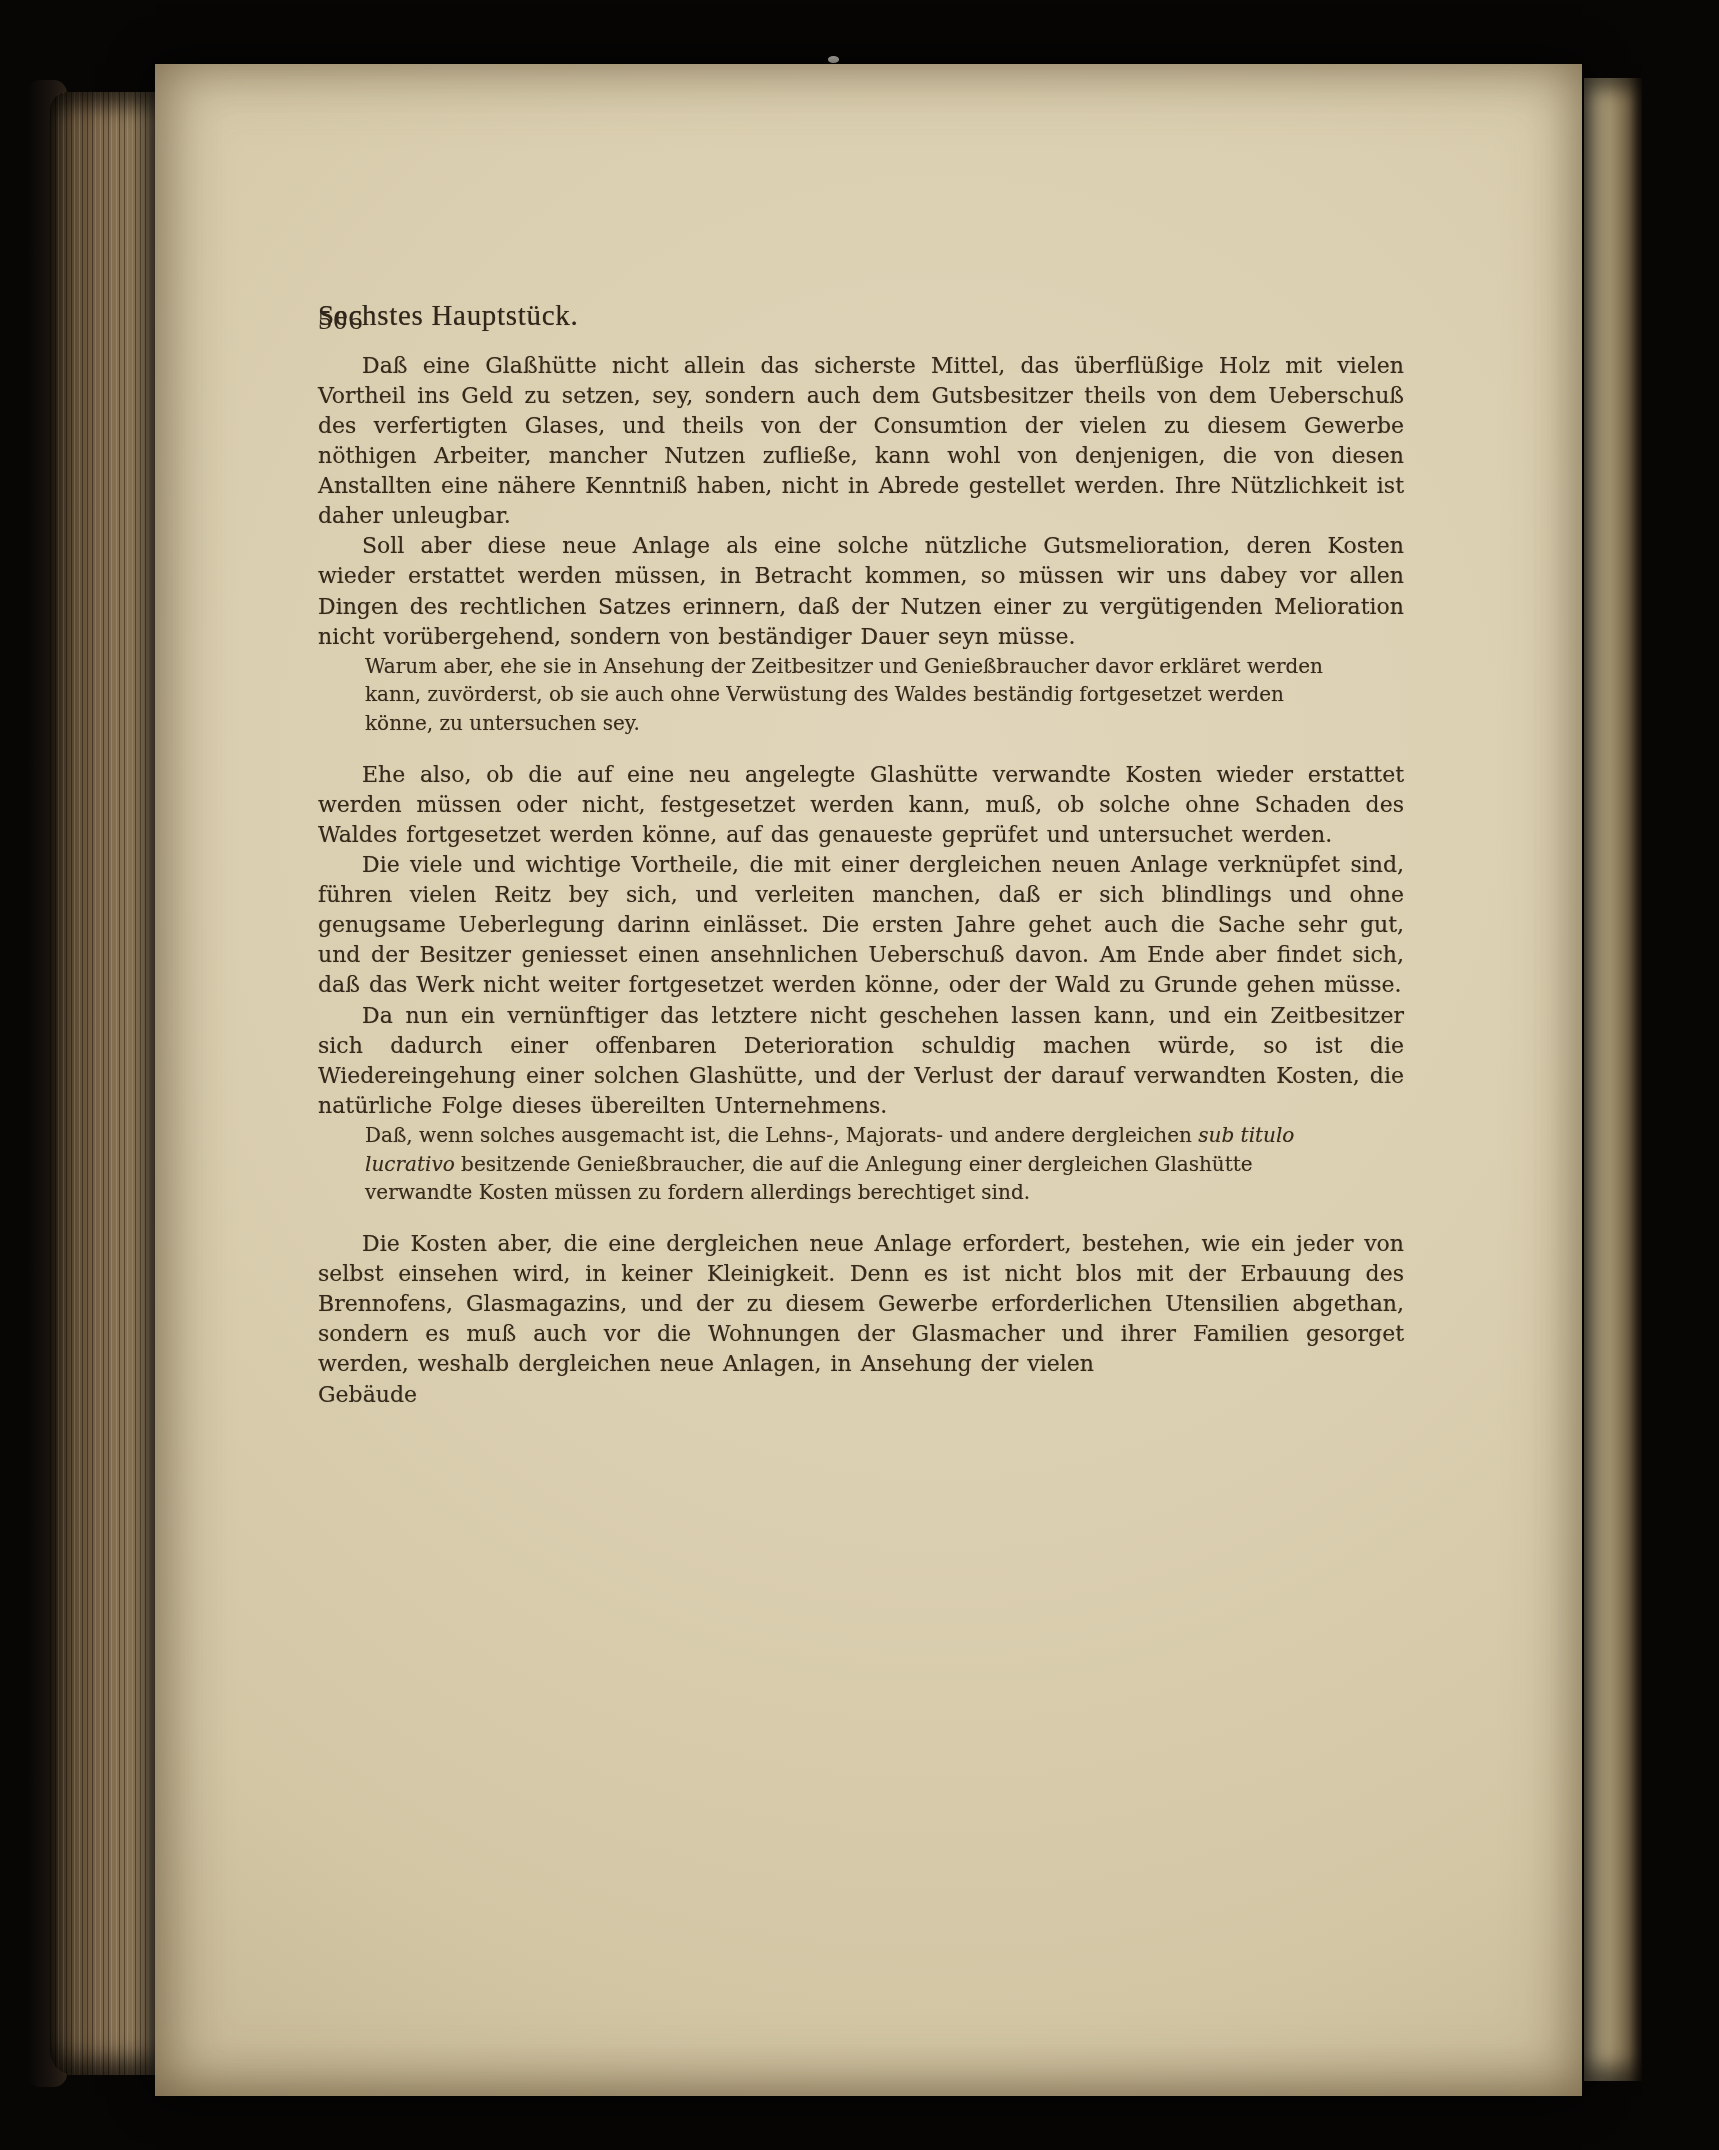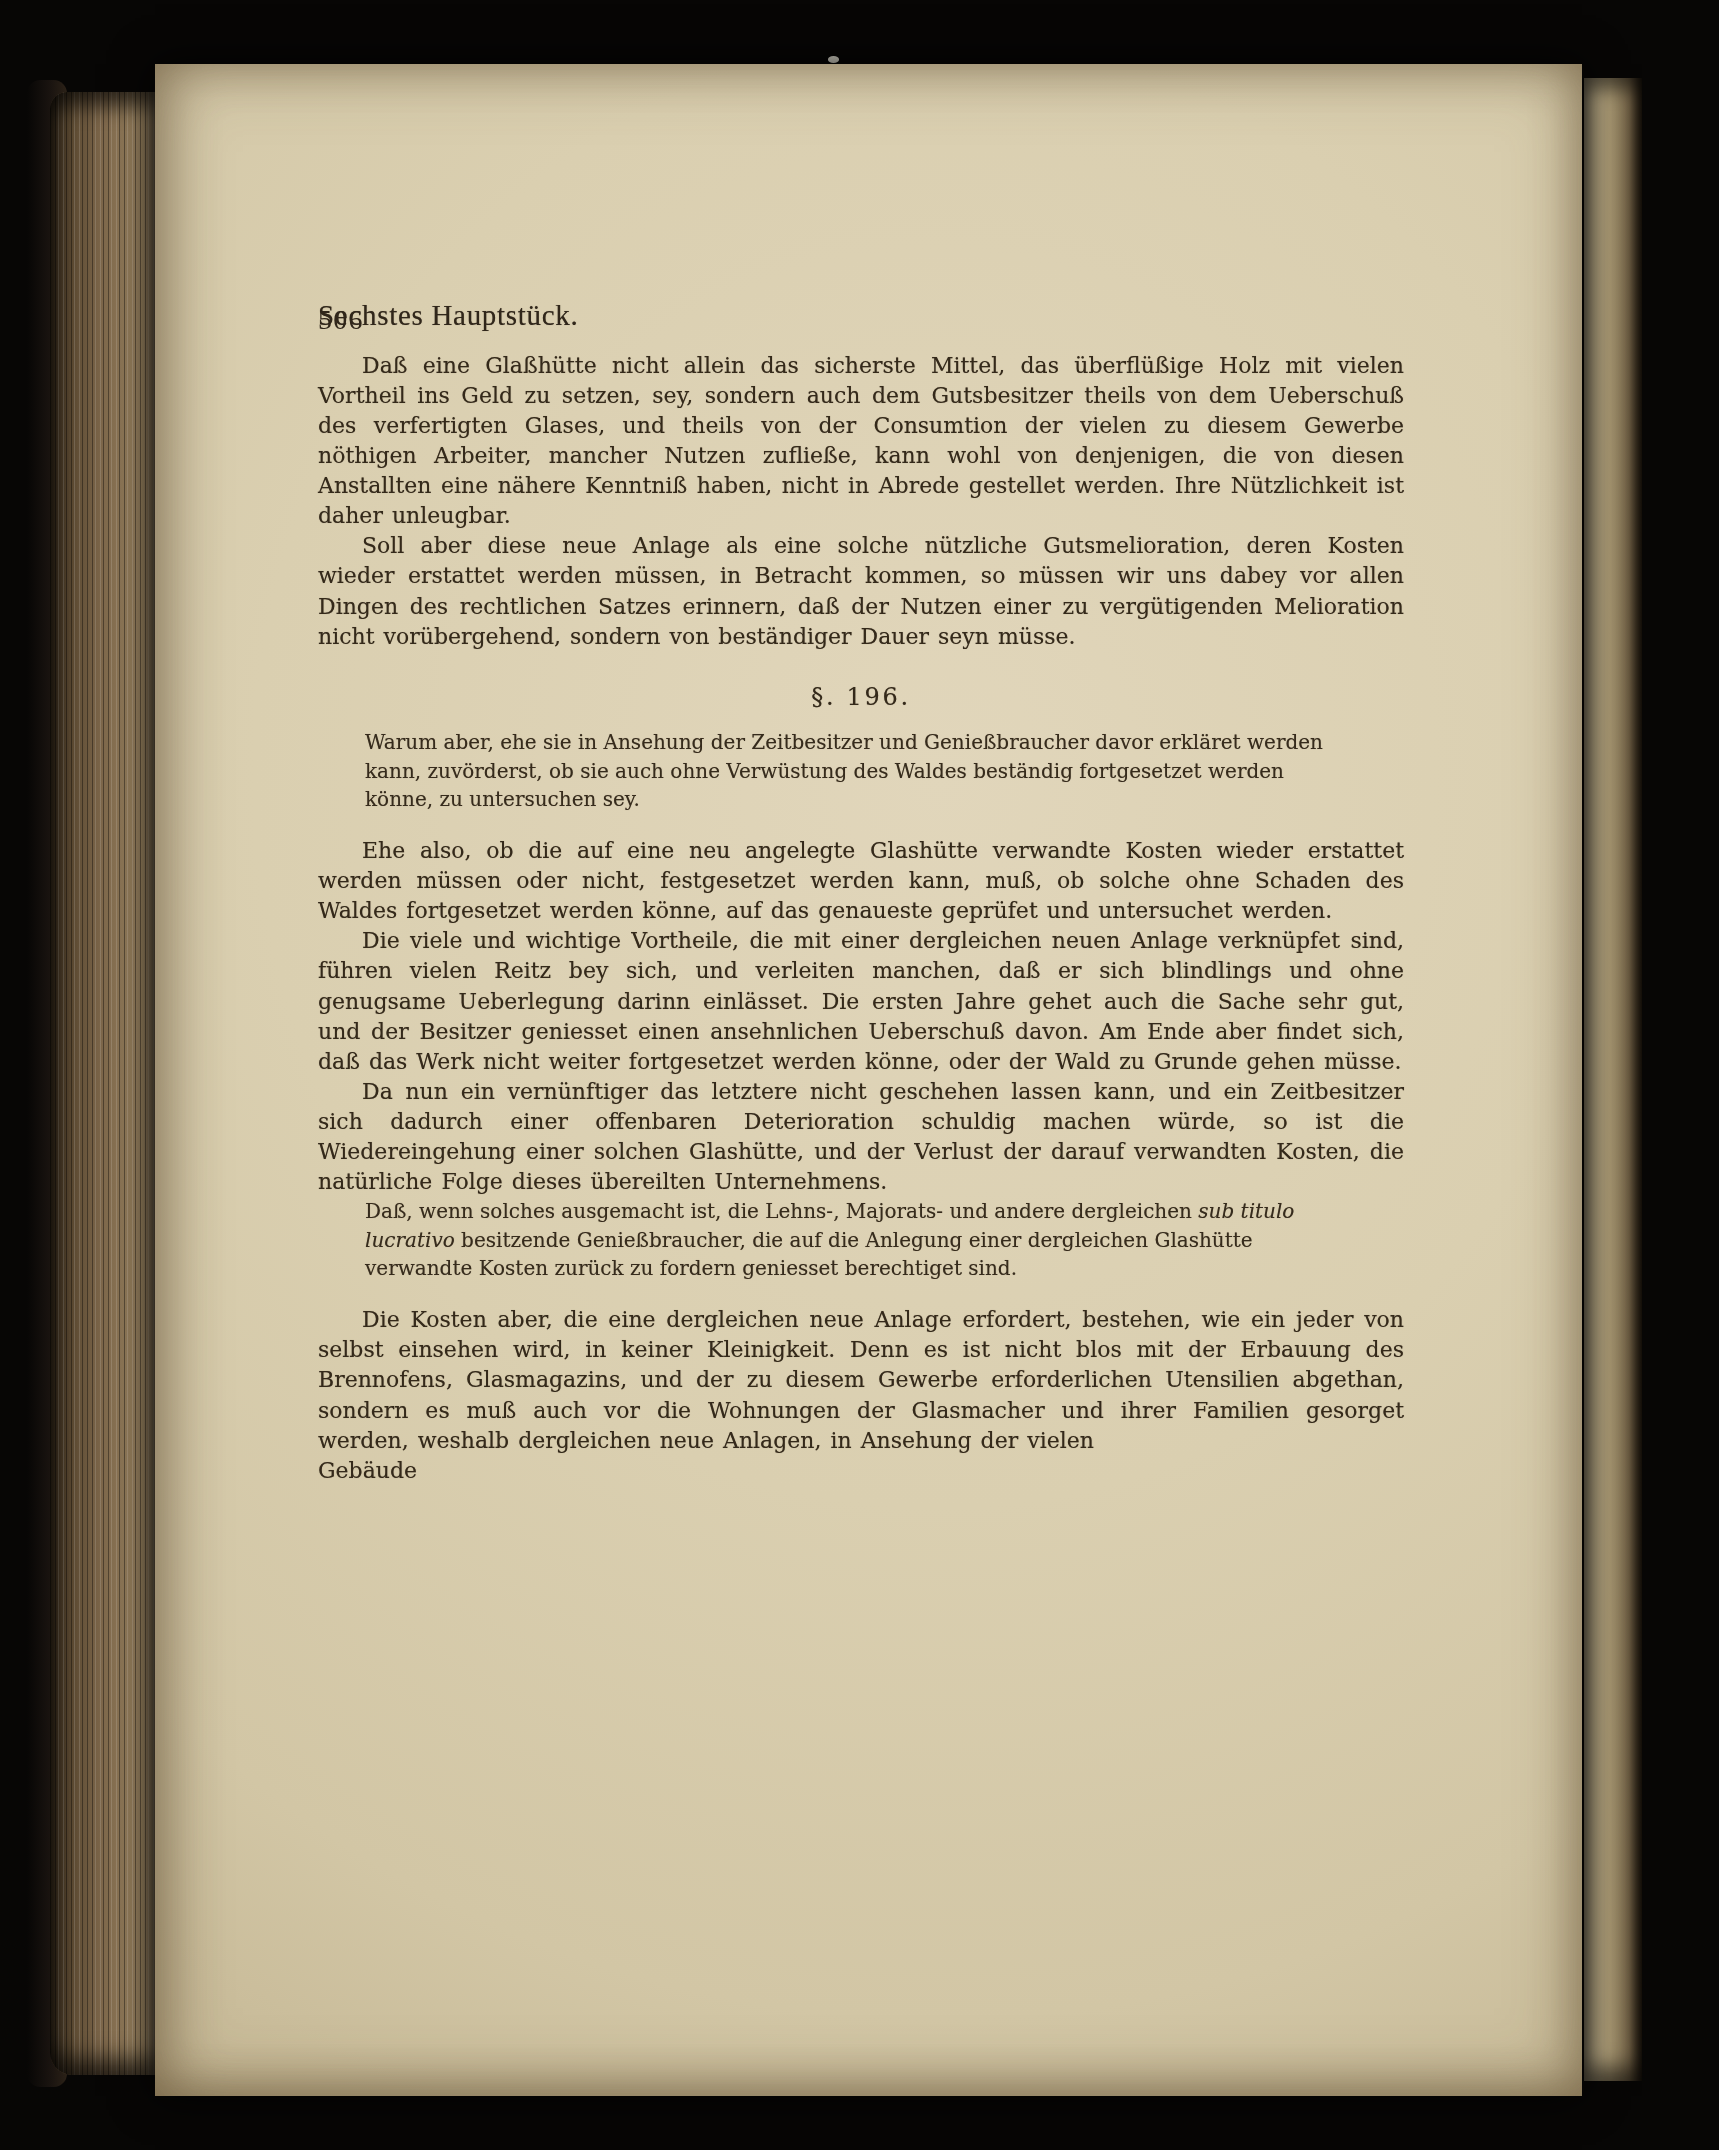--- a/index.html
+++ b/index.html
@@ -150,29 +150,28 @@
   <div class="page">
 
     <div class="header-row">
       <span class="page-number">506</span>
       <span class="chapter-title">Sechstes Hauptstück.</span>
     </div>
 
     <p class="para">Daß eine Glaßhütte nicht allein das sicherste Mittel, das überflüßige Holz mit vielen Vortheil ins Geld zu setzen, sey, sondern auch dem Gutsbesitzer theils von dem Ueberschuß des verfertigten Glases, und theils von der Consumtion der vielen zu diesem Gewerbe nöthigen Arbeiter, mancher Nutzen zufließe, kann wohl von denjenigen, die von diesen Anstallten eine nähere Kenntniß haben, nicht in Abrede gestellet werden. Ihre Nützlichkeit ist daher unleugbar.</p>
     <p class="para">Soll aber diese neue Anlage als eine solche nützliche Gutsmelioration, deren Kosten wieder erstattet werden müssen, in Betracht kommen, so müssen wir uns dabey vor allen Dingen des rechtlichen Satzes erinnern, daß der Nutzen einer zu vergütigenden Melioration nicht vorübergehend, sondern von beständiger Dauer seyn müsse.</p>
 
-    <div class="section-heading">§.  196.</div>
     <div class="summary">Warum aber, ehe sie in Ansehung der Zeitbesitzer und Genießbraucher davor erkläret werden kann, zuvörderst, ob sie auch ohne Verwüstung des Waldes beständig fortgesetzet werden könne, zu untersuchen sey.</div>
 
     <p class="para">Ehe also, ob die auf eine neu angelegte Glashütte verwandte Kosten wieder erstattet werden müssen oder nicht, festgesetzet werden kann, muß, ob solche ohne Schaden des Waldes fortgesetzet werden könne, auf das genaueste geprüfet und untersuchet werden.</p>
     <p class="para">Die viele und wichtige Vortheile, die mit einer dergleichen neuen Anlage verknüpfet sind, führen vielen Reitz bey sich, und verleiten manchen, daß er sich blindlings und ohne genugsame Ueberlegung darinn einlässet. Die ersten Jahre gehet auch die Sache sehr gut, und der Besitzer geniesset einen ansehnlichen Ueberschuß davon. Am Ende aber findet sich, daß das Werk nicht weiter fortgesetzet werden könne, oder der Wald zu Grunde gehen müsse.</p>
     <p class="para">Da nun ein vernünftiger das letztere nicht geschehen lassen kann, und ein Zeitbesitzer sich dadurch einer offenbaren Deterioration schuldig machen würde, so ist die Wiedereingehung einer solchen Glashütte, und der Verlust der darauf verwandten Kosten, die natürliche Folge dieses übereilten Unternehmens.</p>
 
     <div class="summary">
-      <span>Daß, wenn solches ausgemacht ist, die Lehns-, Majorats- und andere dergleichen </span><span class="latin">sub titulo lucrativo</span><span> besitzende Genießbraucher, die auf die Anlegung einer dergleichen Glashütte verwandte Kosten zurück zu fordern geniesset berechtiget sind.</span>
+      <span>Daß, wenn solches ausgemacht ist, die Lehns-, Majorats- und andere dergleichen </span><span class="latin">sub titulo lucrativo</span><span> besitzende Genießbraucher, die auf die Anlegung einer dergleichen Glashütte verwandte Kosten müssen zu fordern allerdings berechtiget sind.</span>
     </div>
 
     <p class="para">Die Kosten aber, die eine dergleichen neue Anlage erfordert, bestehen, wie ein jeder von selbst einsehen wird, in keiner Kleinigkeit. Denn es ist nicht blos mit der Erbauung des Brennofens, Glasmagazins, und der zu diesem Gewerbe erforderlichen Utensilien abgethan, sondern es muß auch vor die Wohnungen der Glasmacher und ihrer Familien gesorget werden, weshalb dergleichen neue Anlagen, in Ansehung der vielen</p>
 
     <div class="catchword">Gebäude</div>
 
   </div>
 </div>
 
 

